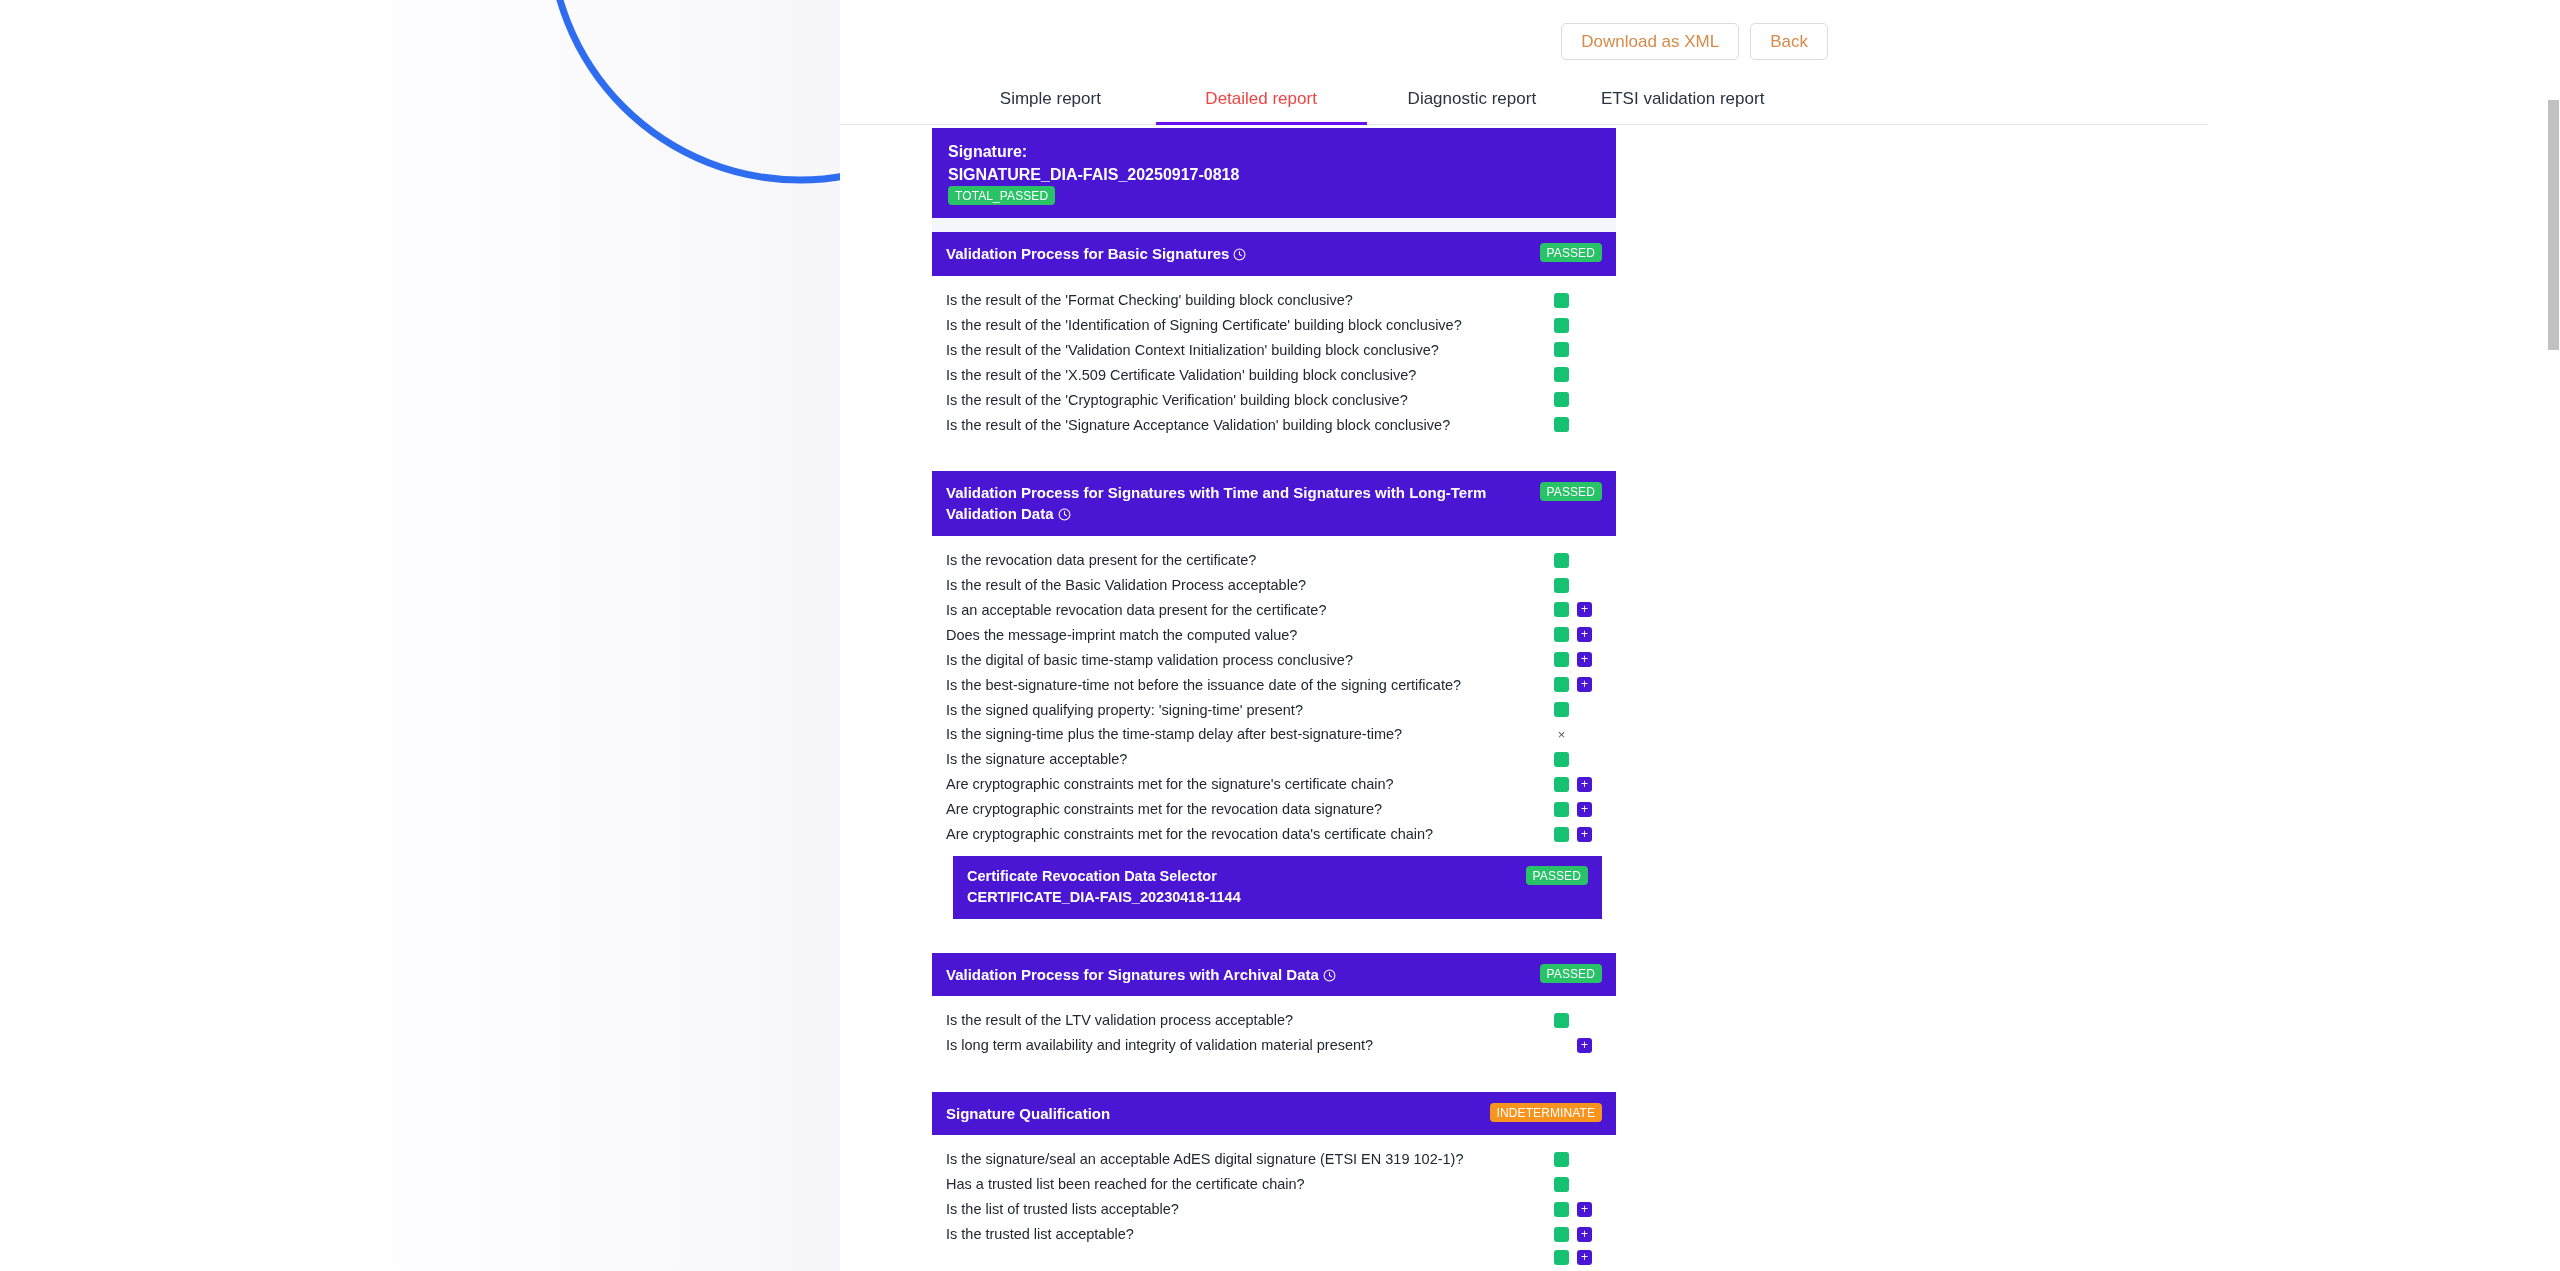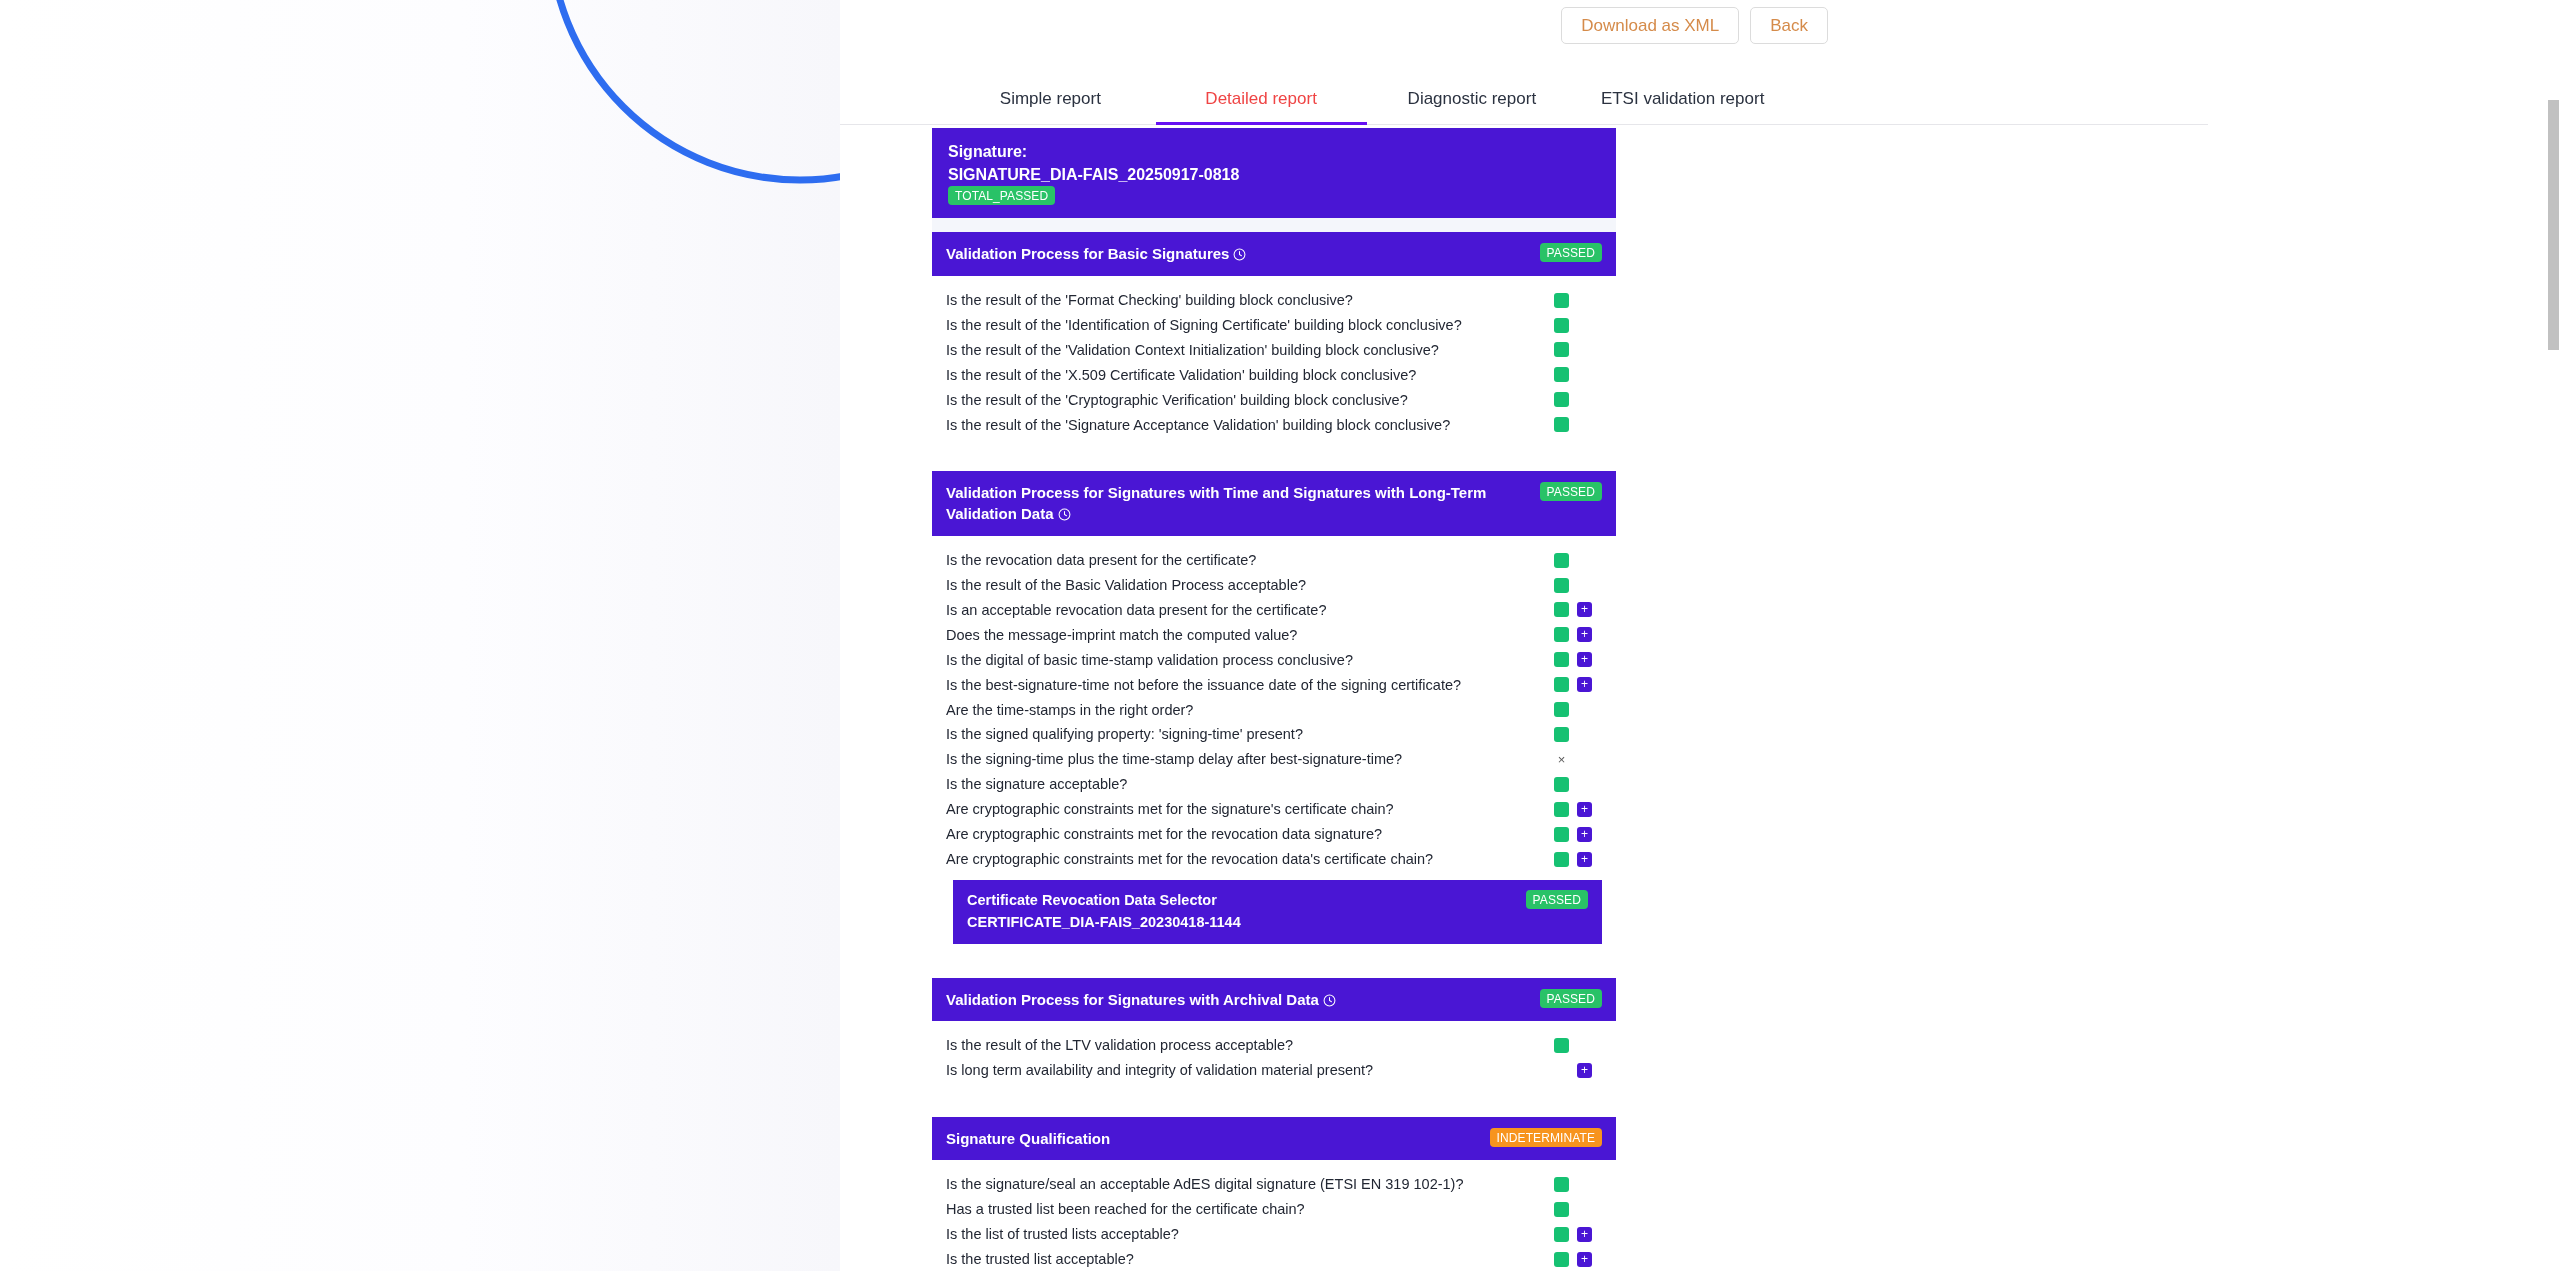--- a/index.html
+++ b/index.html
@@ -47,21 +47,21 @@
     left: 0px; top: 0;
     width: 1368px;
     height: 1271px;
     background: #ffffff;
   }
 
   
   #topbar {
     position: absolute;
     left: 840px;
-    top: 0;
+    top: 16px;
     width: 1368px;
     height: 50px;
     display: flex;
     justify-content: flex-end;
     align-items: center;
     gap: 11px;
     padding-right: 380px;
   }
   .topbtn {
     border: 1px solid #dcdcdc;
@@ -388,26 +388,20 @@
               </div>
             </div>
             <div class="row">
               <div class="q">Is the best-signature-time not before the issuance date of the signing certificate?</div>
               <div class="marks">
                 <span class="sq ok"></span>
                 <span class="plus">+</span>
               </div>
             </div>
             <div class="row">
-              <div class="q">Are the time-stamps in the right order?</div>
-              <div class="marks">
-                <span class="sq ok"></span>
-              </div>
-            </div>
-            <div class="row">
               <div class="q">Is the signed qualifying property: 'signing-time' present?</div>
               <div class="marks">
                 <span class="sq ok"></span>
               </div>
             </div>
             <div class="row">
               <div class="q">Is the signing-time plus the time-stamp delay after best-signature-time?</div>
               <div class="marks">
                 <span class="sq cross">×</span>
               </div>

